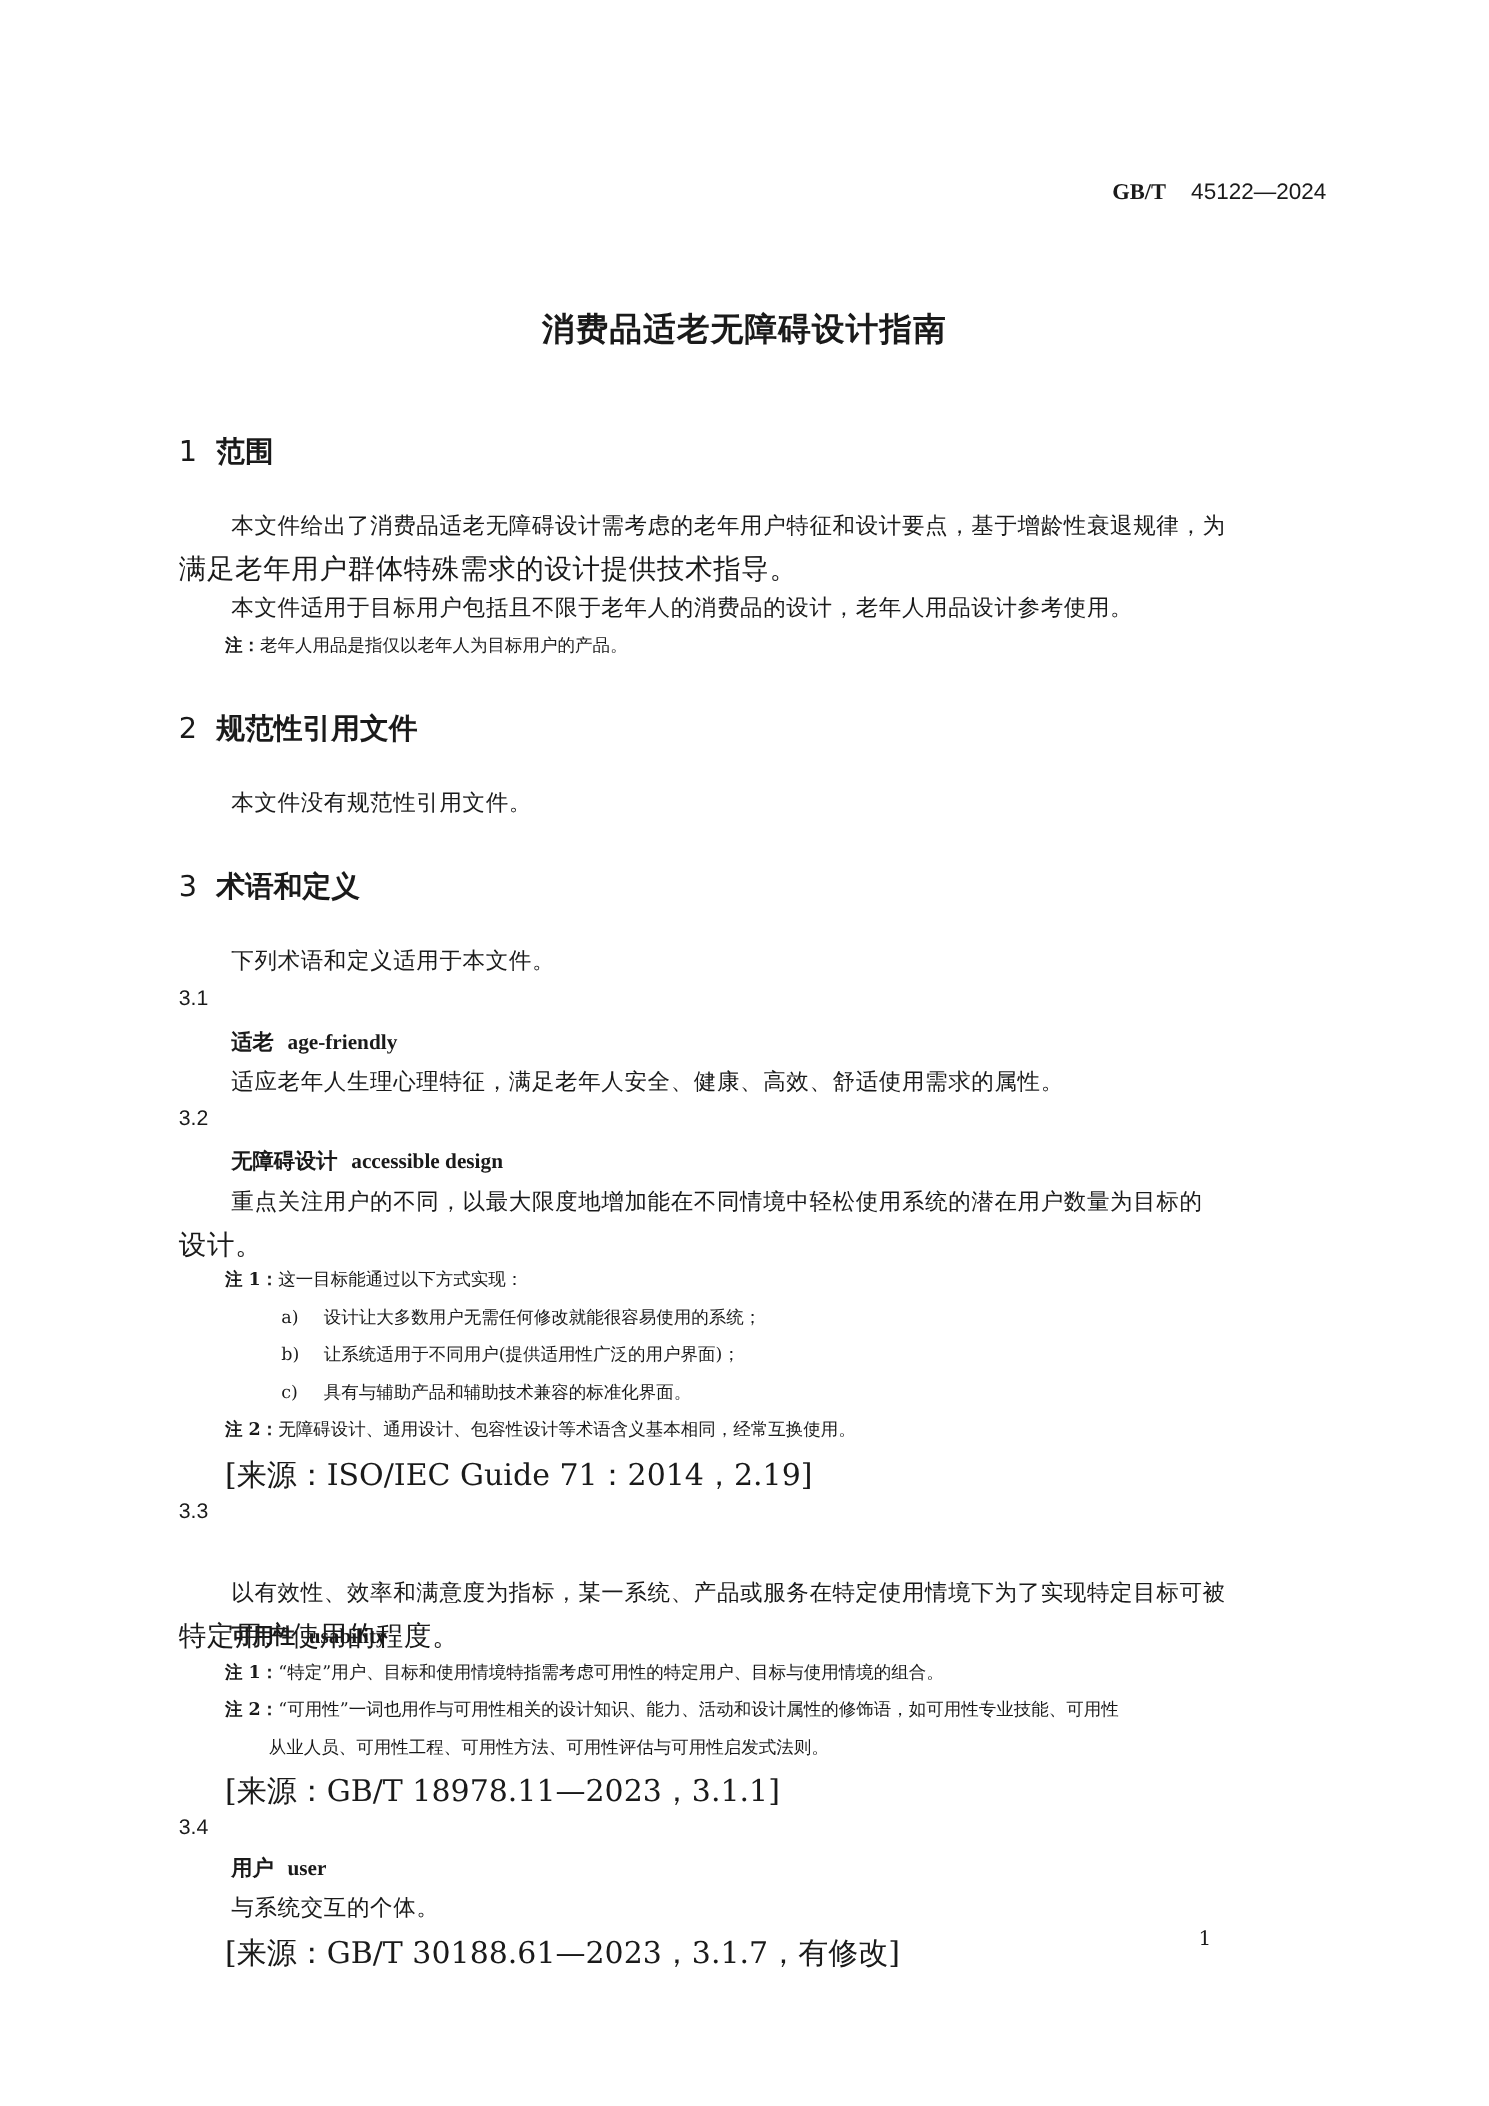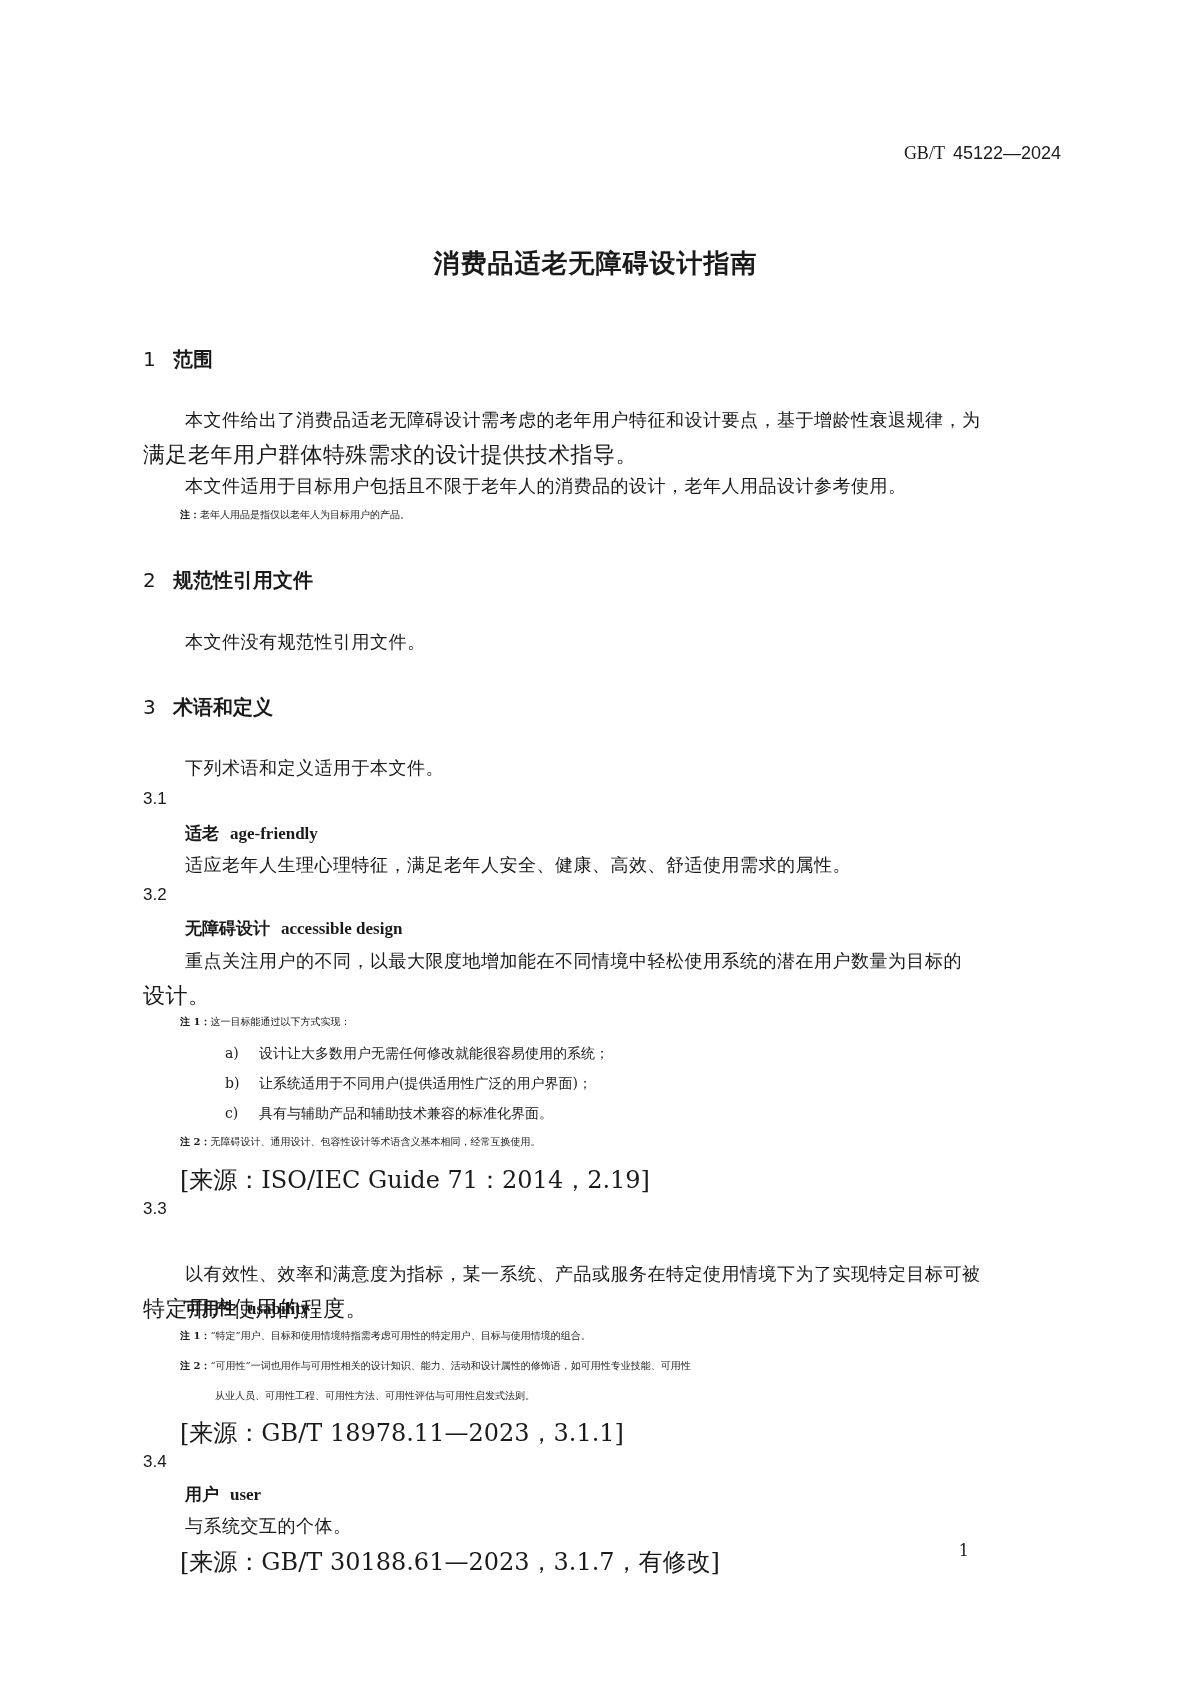--- a/index.html
+++ b/index.html
@@ -1,26 +1,26 @@
 <!DOCTYPE html>
 <html><head>
 <meta charset="utf-8">
 <style>
   html,body{margin:0;padding:0;background:#fff;}
   body{width:1191px;height:1685px;position:relative;color:#1a1a1a;font-family:"DejaVu Serif","Liberation Serif",serif;overflow:hidden;}
   .abs{position:absolute;white-space:nowrap;}
   .hdr{right:130px;top:143px;font-size:18px;font-family:"Liberation Serif",serif;}
-  .hdr b{font-weight:normal;margin-right:8px;}
+  .hdr b{font-weight:bold;margin-right:20px;}
   .hdr span.num{font-family:"Liberation Sans",sans-serif;margin-top:40px;}
   .title{left:0;width:1191px;text-align:center;top:246px;font-size:26px;font-family:"DejaVu Sans",sans-serif;font-weight:bold;letter-spacing:1px;}
-  .sec{left:143px;font-size:20px;font-family:"DejaVu Sans",sans-serif;font-weight:bold;}
+  .sec{left:143px;font-size:23px;font-family:"DejaVu Sans",sans-serif;font-weight:bold;}
   .sec .n{display:inline-block;width:30px;font-weight:normal;}
   .p{left:185px;font-size:18px;letter-spacing:0.5px;text-align:right;}
   .pc{left:143px;font-size:22px;letter-spacing:0.5px;}
-  .note{left:180px;font-size:10px;}
+  .note{left:180px;font-size:14px;}
   .note b{font-weight:bold;}
   .li{left:225px;font-size:14px;}
   .li .k{display:inline-block;width:34px;}
   .termnum{left:143px;font-size:17px;font-family:"Liberation Sans",sans-serif;}
   .term{left:185px;font-size:17px;font-weight:bold;font-family:"DejaVu Sans",sans-serif;}
   .term .en{font-family:"Liberation Serif",serif;margin-left:11px;}
   .src{left:180px;font-size:24px;}
   .pg{right:222px;top:1541px;font-size:16px;}
 </style>
 </head>

